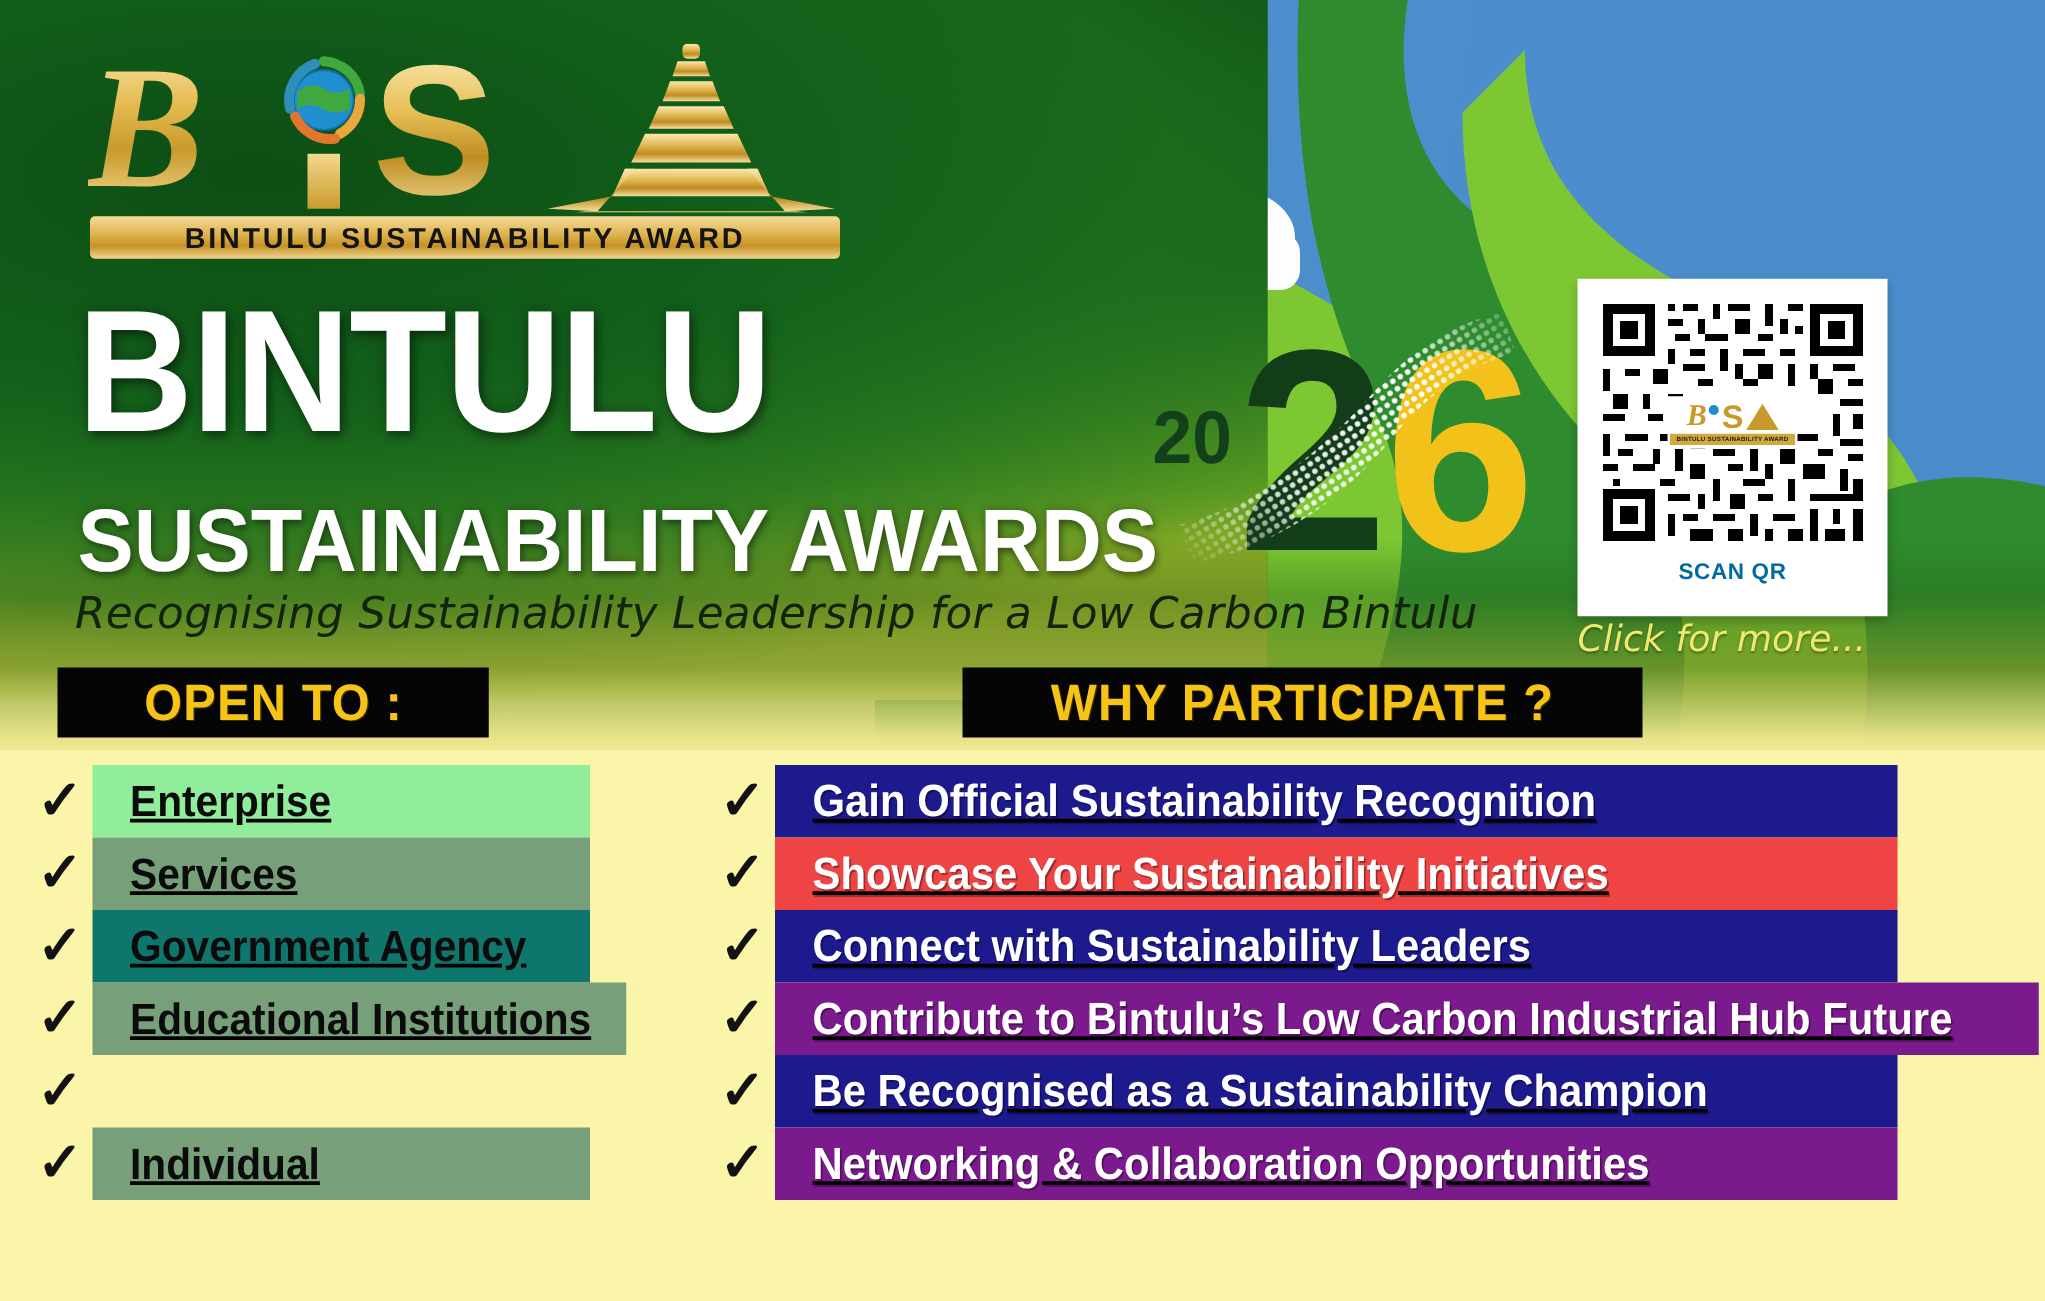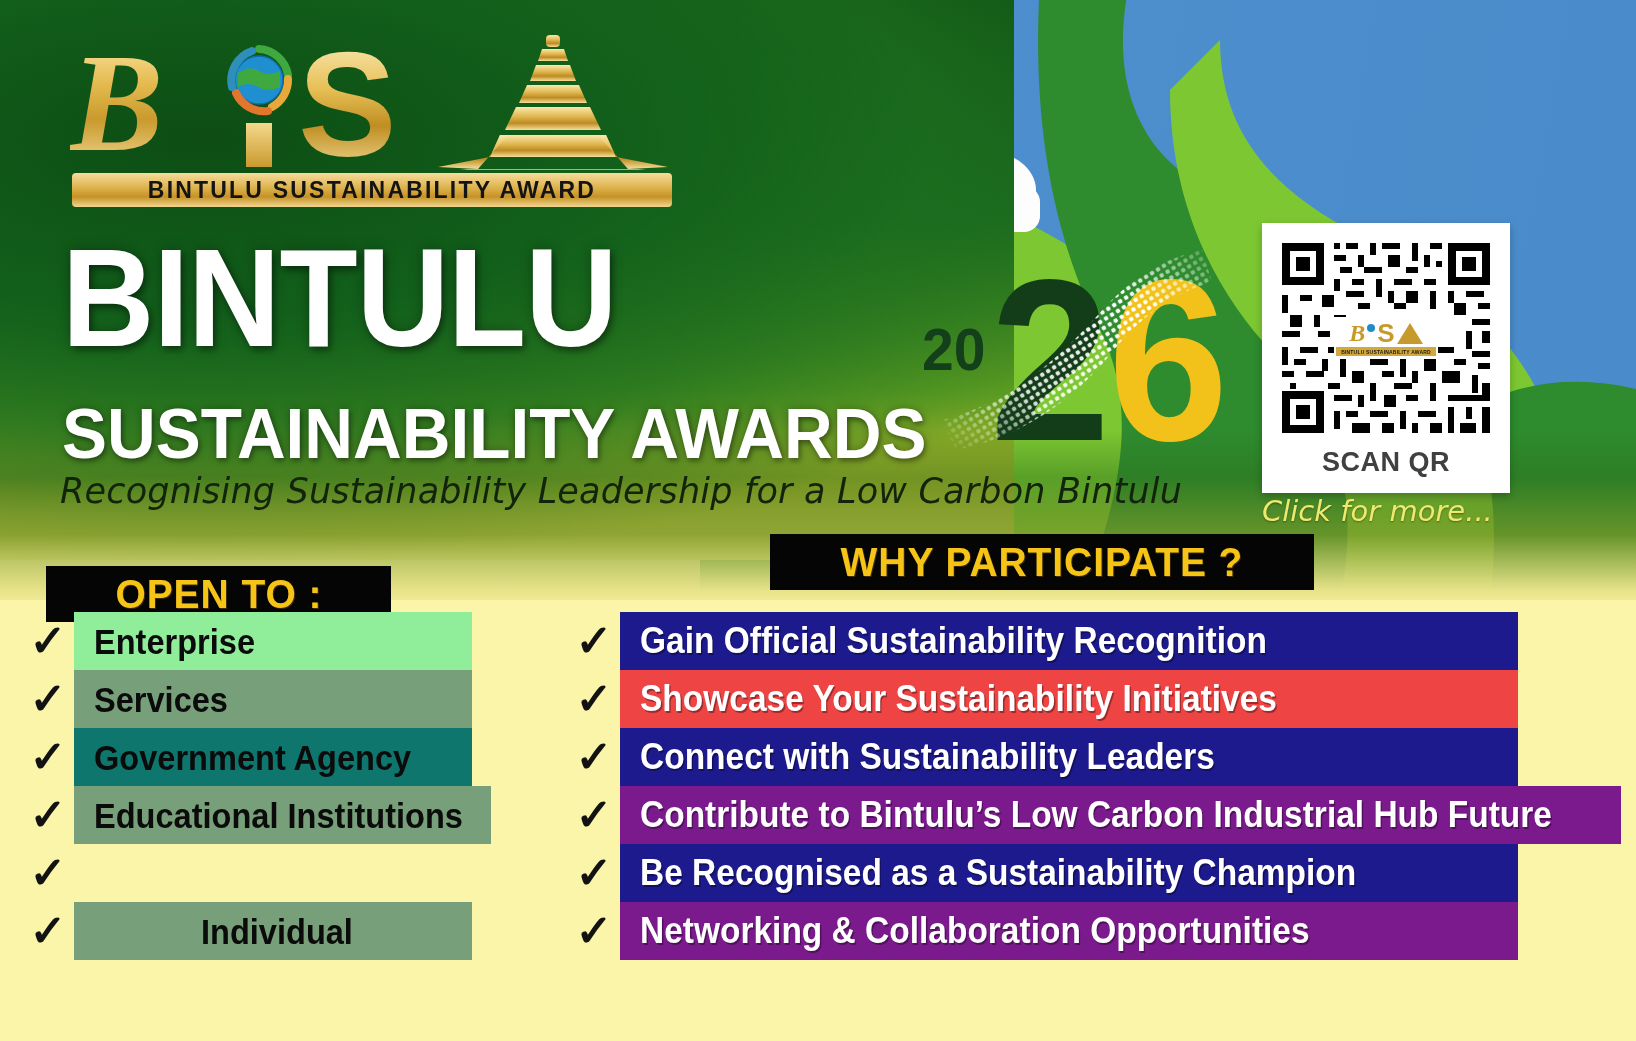--- a/index.html
+++ b/index.html
@@ -152,22 +152,22 @@
   .qr-logo-tri {
     width:0;height:0;border-left:13px solid transparent;border-right:13px solid transparent;
     border-bottom:21px solid #C79A2C;
   }
   .qr-logo-band {
     margin-top:1px; width:100px; height:9px; background:#D2A93C;
     font-size:5px; font-weight:bold; color:#1a1a1a;
     display:flex; align-items:center; justify-content:center; letter-spacing:0.2px;
   }
   .qr-label {
-    text-align:center; font-weight:bold; font-size:27px;
-    color:#404040; letter-spacing:0.5px; margin-top:6px;
+    text-align:center; font-weight:bold; font-size:18px;
+    color:#0369a1; letter-spacing:0.5px; margin-top:6px;
   }
   .qr-click {
     position:absolute; left:1262px; top:494px; width:248px;
     text-align:left;
     font-family:"DejaVu Sans", sans-serif;
     font-size:29px; font-style:italic;
     color:#EFE96E;
     text-shadow:0 1px 2px rgba(0,0,0,0.35);
   }
 
@@ -176,42 +176,43 @@
     position:absolute;
     background:#050505;
     display:flex; align-items:center; justify-content:center;
   }
   .hdr span {
     font-weight:bold; font-size:41px; letter-spacing:1px;
     color:#F5C417;
     transform:scaleX(0.95);
     text-shadow:1px 1px 0 rgba(120,80,0,0.5);
   }
-  .hdr-open { left:46px; top:534px; width:345px; height:56px;margin-top:32px; }
+  .hdr-open { left:46px; top:534px; width:345px; height:56px; }
   .hdr-why { left:770px; top:534px; width:544px; height:56px; }
 
   
   .list { position:absolute; }
   .list-open { left:22px; top:612px; width:450px; }
   .list-why  { left:568px; top:612px; width:950px; }
 
   .row { display:flex; align-items:center; }
   .row-check {
     flex:0 0 auto; width:52px;
     text-align:center;
     font-size:44px; line-height:1;
     color:#121212; font-weight:bold;
   }
   .list-open .row { height:58px; }
   .list-why  .row { height:58px; }
 
   .row-pill {
     flex:1 1 auto; height:100%;
     display:flex; align-items:center;
-    padding-left:20px;
+    padding-left:30px;
+    text-decoration:underline;
   }
   .row-pill span {
     font-weight:bold; line-height:1;
     transform:scaleX(0.93); transform-origin:left center;
     white-space:nowrap;
   }
   .list-open .row-pill span {
     font-size:35px; color:#0B0B0B;
   }
   .list-why .row-pill span {
@@ -477,21 +478,21 @@
       <div class="row-check">✓</div>
       <div class="row-pill" style="background:#77A07A;">
         <span>Educational Institutions</span>
       </div>
     </div>
     <div class="row">
       <div class="row-check">✓</div>
     </div>
     <div class="row">
       <div class="row-check">✓</div>
-      <div class="row-pill" style="background:#77A07A;justify-content:center;">
+      <div class="row-pill" style="background:#77A07A;">
         <span>Individual</span>
       </div>
     </div>
   </div>
 
   <div class="list list-why">
     <div class="row">
       <div class="row-check">✓</div>
       <div class="row-pill" style="background:#1D1A8E;">
         <span>Gain Official Sustainability Recognition</span>

